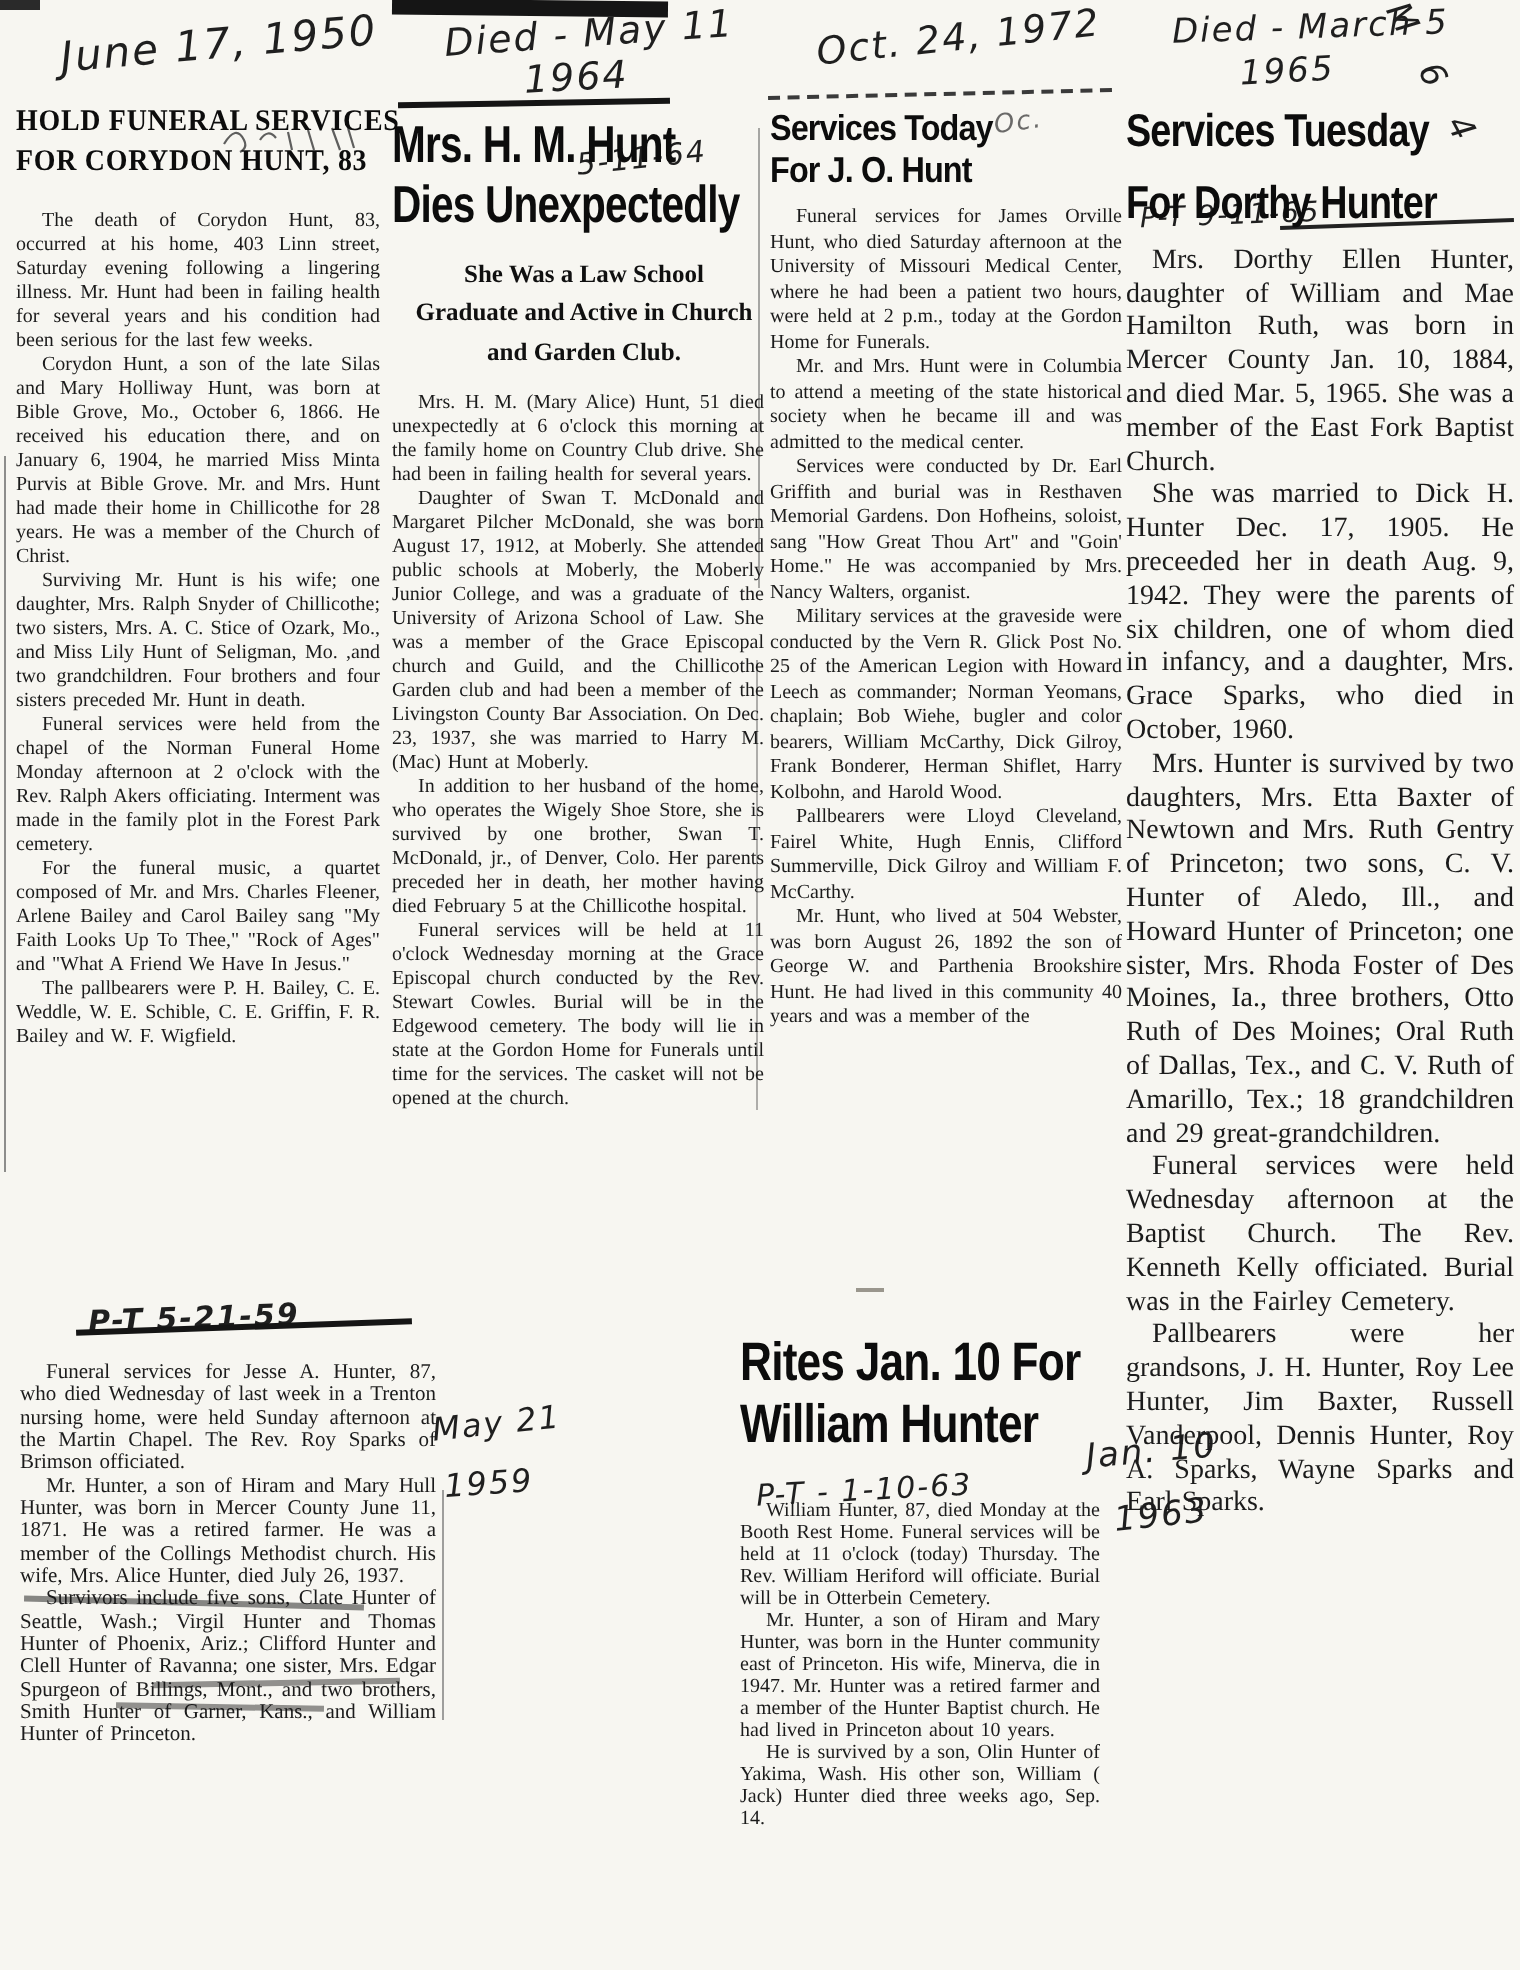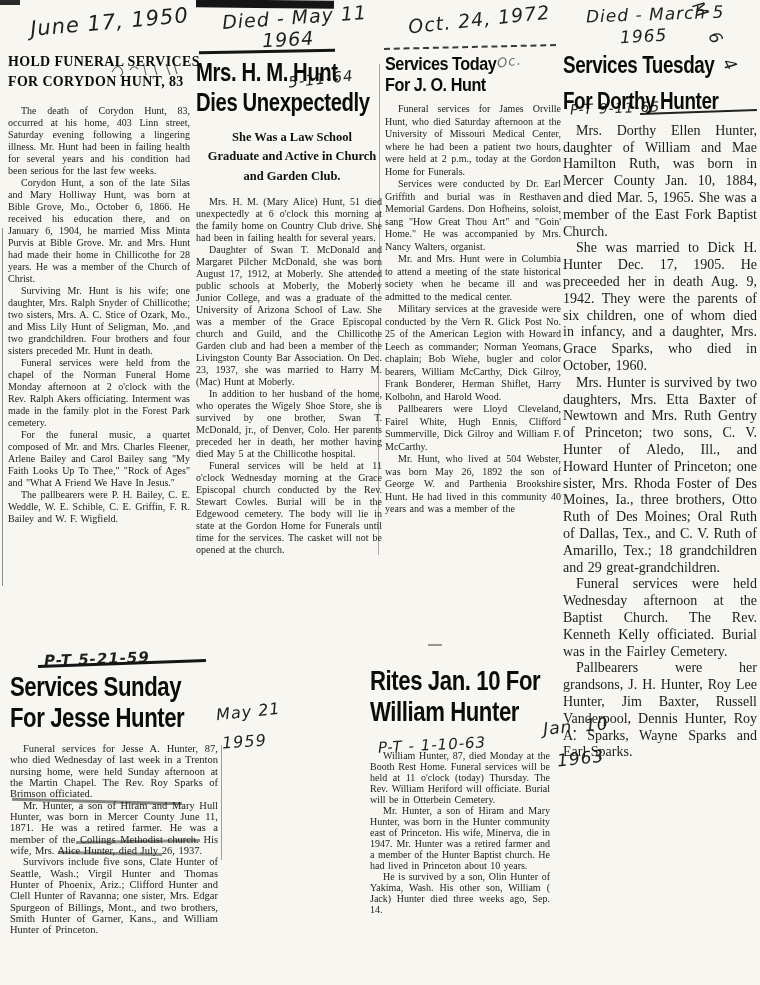--- a/index.html
+++ b/index.html
@@ -96,59 +96,55 @@
 
   <section class="clip" style="left:196px;top:58px;width:186px;">
     <h2 style="margin:0;">
       <div class="hl-sans" style="font-size:26px;transform:scaleX(.78);">Mrs. H. M. Hunt</div>
       <div class="hl-sans" style="font-size:26px;transform:scaleX(.78);">Dies Unexpectedly</div>
     </h2>
     <div class="subhead" style="margin:10px 4px 0 10px;font-size:12.5px;font-family:Liberation Serif, serif;">She Was a Law School Graduate and Active in Church and Garden Club.</div>
     <div class="body" style="margin-top:10px;font-size:10px;line-height:1.2;">
       <p>Mrs. H. M. (Mary Alice) Hunt, 51 died unexpectedly at 6 o'clock this morning at the family home on Country Club drive. She had been in failing health for several years.</p>
       <p>Daughter of Swan T. McDonald and Margaret Pilcher McDonald, she was born August 17, 1912, at Moberly. She attended public schools at Moberly, the Moberly Junior College, and was a graduate of the University of Arizona School of Law. She was a member of the Grace Episcopal church and Guild, and the Chillicothe Garden club and had been a member of the Livingston County Bar Association. On Dec. 23, 1937, she was married to Harry M. (Mac) Hunt at Moberly.</p>
-      <p>In addition to her husband of the home, who operates the Wigely Shoe Store, she is survived by one brother, Swan T. McDonald, jr., of Denver, Colo. Her parents preceded her in death, her mother having died May 5 at the Chillicothe hospital.</p>
+      <p>In addition to her husband of the home, who operates the Wigely Shoe Store, she is survived by one brother, Swan T. McDonald, jr., of Denver, Colo. Her parents preceded her in death, her mother having died February 5 at the Chillicothe hospital.</p>
       <p>Funeral services will be held at 11 o'clock Wednesday morning at the Grace Episcopal church conducted by the Rev. Stewart Cowles. Burial will be in the Edgewood cemetery. The body will lie in state at the Gordon Home for Funerals until time for the services. The casket will not be opened at the church.</p>
     </div>
   </section>
 
   <section class="clip" style="left:385px;top:54px;width:176px;">
     <h2 style="margin:0;">
       <div class="hl-sans" style="font-size:18px;transform:scaleX(.9);">Services Today</div>
       <div class="hl-sans" style="font-size:18px;transform:scaleX(.9);">For J. O. Hunt</div>
     </h2>
     <div class="body" style="margin-top:8px;font-size:10px;line-height:1.25;word-spacing:2px;">
       <p>Funeral services for James Orville Hunt, who died Saturday afternoon at the University of Missouri Medical Center, where he had been a patient two hours, were held at 2 p.m., today at the Gordon Home for Funerals.</p>
+      <p>Mr. and Mrs. Hunt were in Columbia to attend a meeting of the state historical society when he became ill and was admitted to the medical center.</p>
       <p>Services were conducted by Dr. Earl Griffith and burial was in Resthaven Memorial Gardens. Don Hofheins, soloist, sang "How Great Thou Art" and "Goin' Home." He was accompanied by Mrs. Nancy Walters, organist.</p>
-      <p>Mr. and Mrs. Hunt were in Columbia to attend a meeting of the state historical society when he became ill and was admitted to the medical center.</p>
       <p>Military services at the graveside were conducted by the Vern R. Glick Post No. 25 of the American Legion with Howard Leech as commander; Norman Yeomans, chaplain; Bob Wiehe, bugler and color bearers, William McCarthy, Dick Gilroy, Frank Bonderer, Herman Shiflet, Harry Kolbohn, and Harold Wood.</p>
       <p>Pallbearers were Lloyd Cleveland, Fairel White, Hugh Ennis, Clifford Summerville, Dick Gilroy and William F. McCarthy.</p>
-      <p>Mr. Hunt, who lived at 504 Webster, was born May 26, 1892 the son of George W. and Parthenia Brookshire Hunt. He had lived in this community 40 years and was a member of the</p>
+      <p>Mr. Hunt, who lived at 504 Webster, was born August 26, 1892 the son of George W. and Parthenia Brookshire Hunt. He had lived in this community 40 years and was a member of the</p>
     </div>
   </section>
 
   <section class="clip" style="left:563px;top:52px;width:194px;">
     <h2 style="margin:0;">
       <div class="hl-sans" style="font-size:23px;transform:scaleX(.82);margin-bottom:10px;">Services Tuesday</div>
       <div class="hl-sans" style="font-size:23px;transform:scaleX(.82);">For Dorthy Hunter</div>
     </h2>
     <div class="body" style="margin-top:8px;font-size:14px;line-height:1.2;">
       <p>Mrs. Dorthy Ellen Hunter, daughter of William and Mae Hamilton Ruth, was born in Mercer County Jan. 10, 1884, and died Mar. 5, 1965. She was a member of the East Fork Baptist Church.</p>
       <p>She was married to Dick H. Hunter Dec. 17, 1905. He preceeded her in death Aug. 9, 1942. They were the parents of six children, one of whom died in infancy, and a daughter, Mrs. Grace Sparks, who died in October, 1960.</p>
       <p>Mrs. Hunter is survived by two daughters, Mrs. Etta Baxter of Newtown and Mrs. Ruth Gentry of Princeton; two sons, C. V. Hunter of Aledo, Ill., and Howard Hunter of Princeton; one sister, Mrs. Rhoda Foster of Des Moines, Ia., three brothers, Otto Ruth of Des Moines; Oral Ruth of Dallas, Tex., and C. V. Ruth of Amarillo, Tex.; 18 grandchildren and 29 great-grandchildren.</p>
       <p>Funeral services were held Wednesday afternoon at the Baptist Church. The Rev. Kenneth Kelly officiated. Burial was in the Fairley Cemetery.</p>
       <p>Pallbearers were her grandsons, J. H. Hunter, Roy Lee Hunter, Jim Baxter, Russell Vanderpool, Dennis Hunter, Roy A. Sparks, Wayne Sparks and Earl Sparks.</p>
     </div>
   </section>
 
   <section class="clip" style="left:10px;top:672px;width:208px;">
-    <h2 style="margin:0;">
-      <div class="hl-sans" style="font-size:27px;transform:scaleX(.82);">Services Sunday</div>
-      <div class="hl-sans" style="font-size:27px;transform:scaleX(.82);">For Jesse Hunter</div>
-    </h2>
     <div class="body" style="margin-top:9px;font-size:10.5px;line-height:1.08;">
       <p>Funeral services for Jesse A. Hunter, 87, who died Wednesday of last week in a Trenton nursing home, were held Sunday afternoon at the Martin Chapel. The Rev. Roy Sparks of Brimson officiated.</p>
       <p>Mr. Hunter, a son of Hiram and Mary Hull Hunter, was born in Mercer County June 11, 1871. He was a retired farmer. He was a member of the Collings Methodist church. His wife, Mrs. Alice Hunter, died July 26, 1937.</p>
       <p>Survivors include five sons, Clate Hunter of Seattle, Wash.; Virgil Hunter and Thomas Hunter of Phoenix, Ariz.; Clifford Hunter and Clell Hunter of Ravanna; one sister, Mrs. Edgar Spurgeon of Billings, Mont., and two brothers, Smith Hunter of Garner, Kans., and William Hunter of Princeton.</p>
     </div>
   </section>
 
   <div class="mark" style="left:12px;top:800px;width:170px;height:3px;opacity:.5;transform:rotate(1.5deg);"></div>
   <div class="mark" style="left:76px;top:840px;width:124px;height:3px;opacity:.45;transform:rotate(-1deg);"></div>
   <div class="mark" style="left:58px;top:852px;width:104px;height:3px;opacity:.45;transform:rotate(1deg);"></div>

